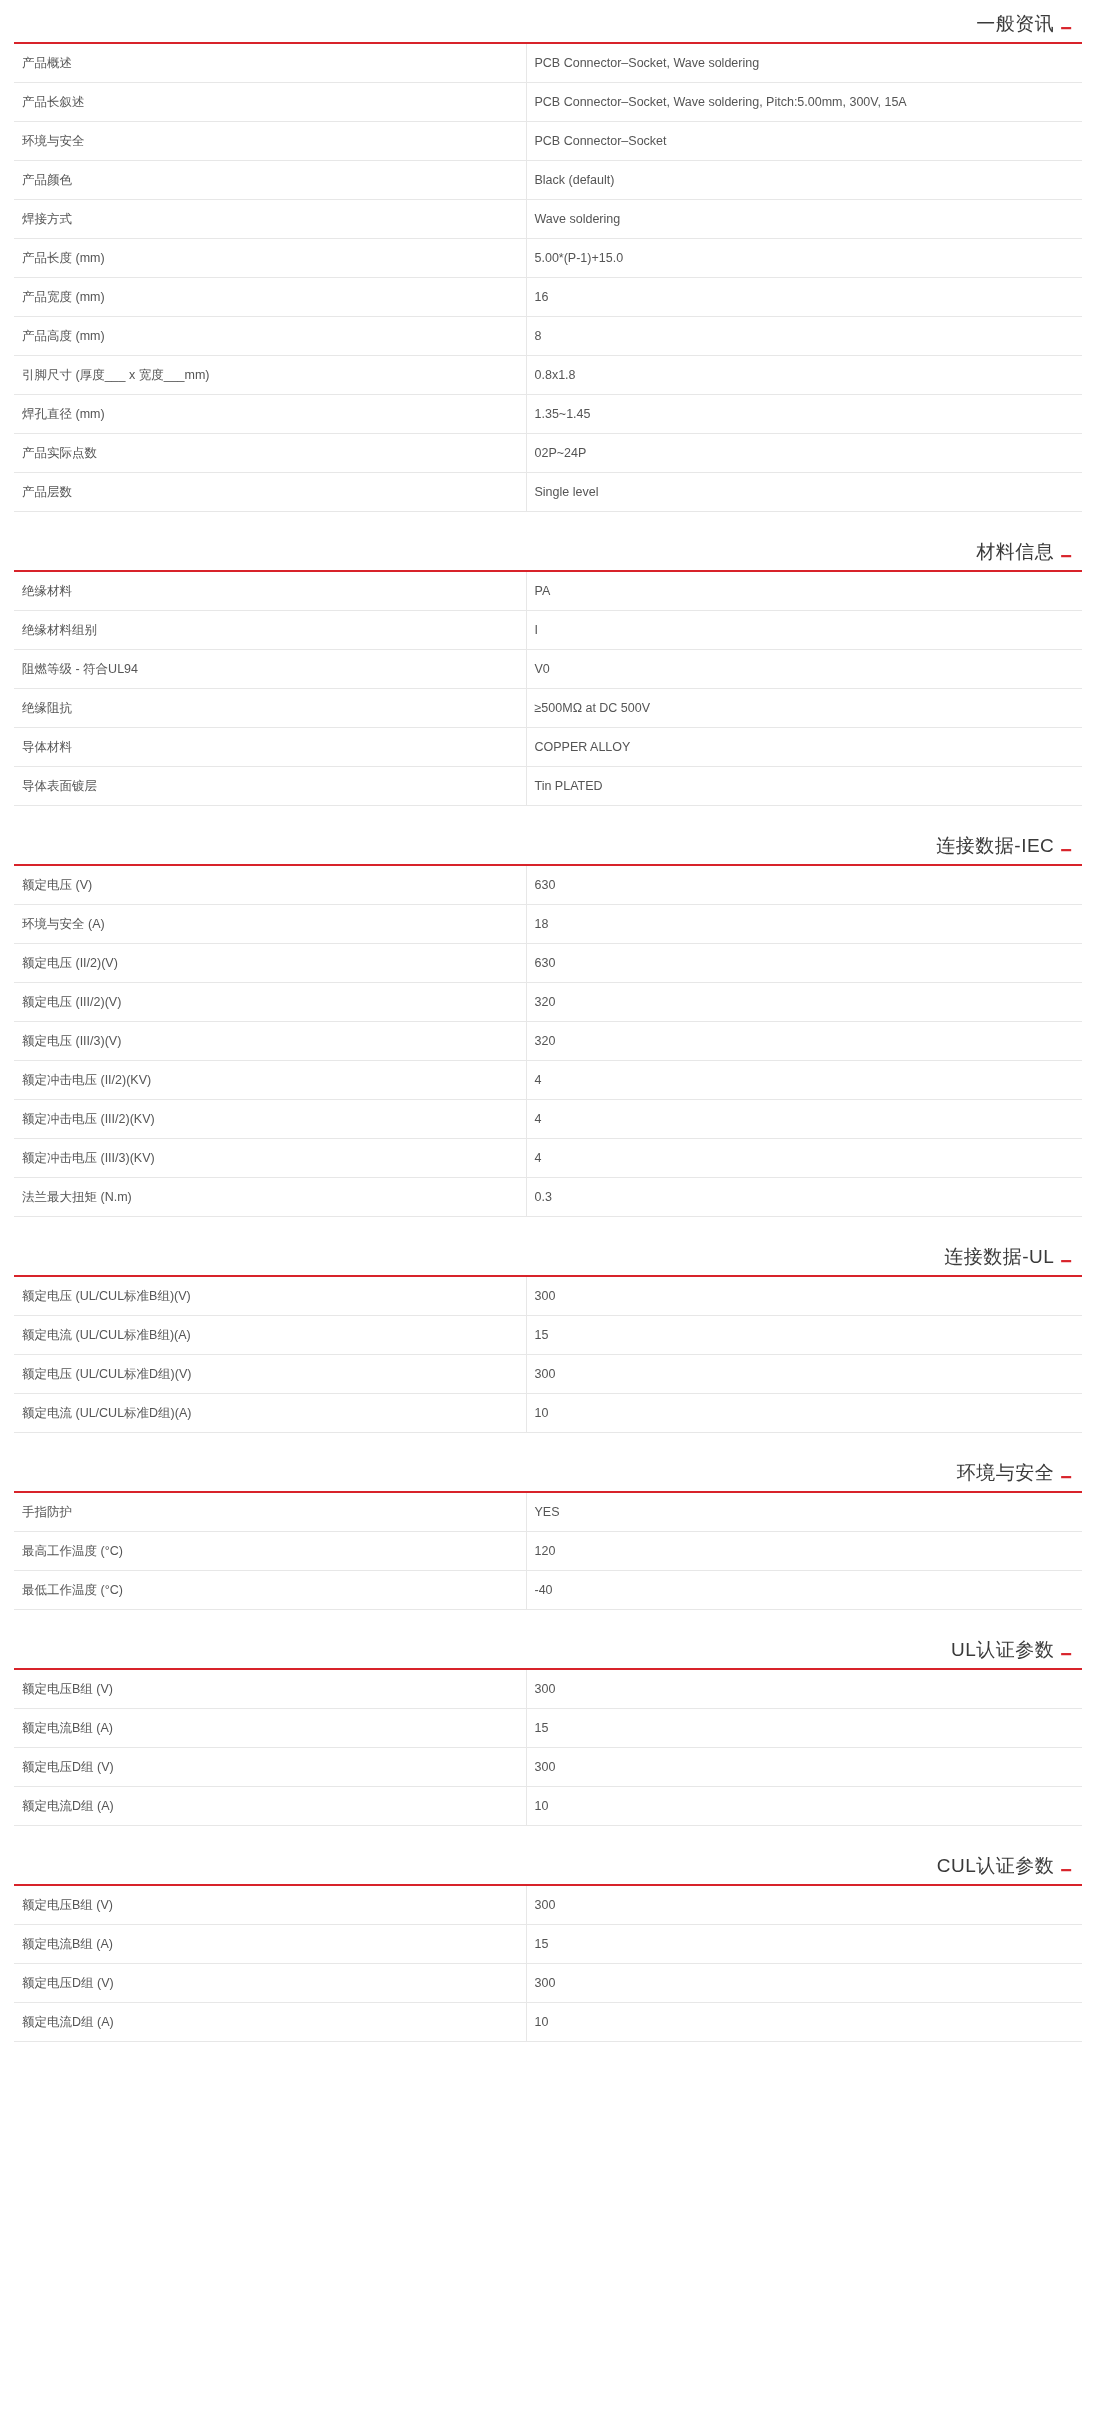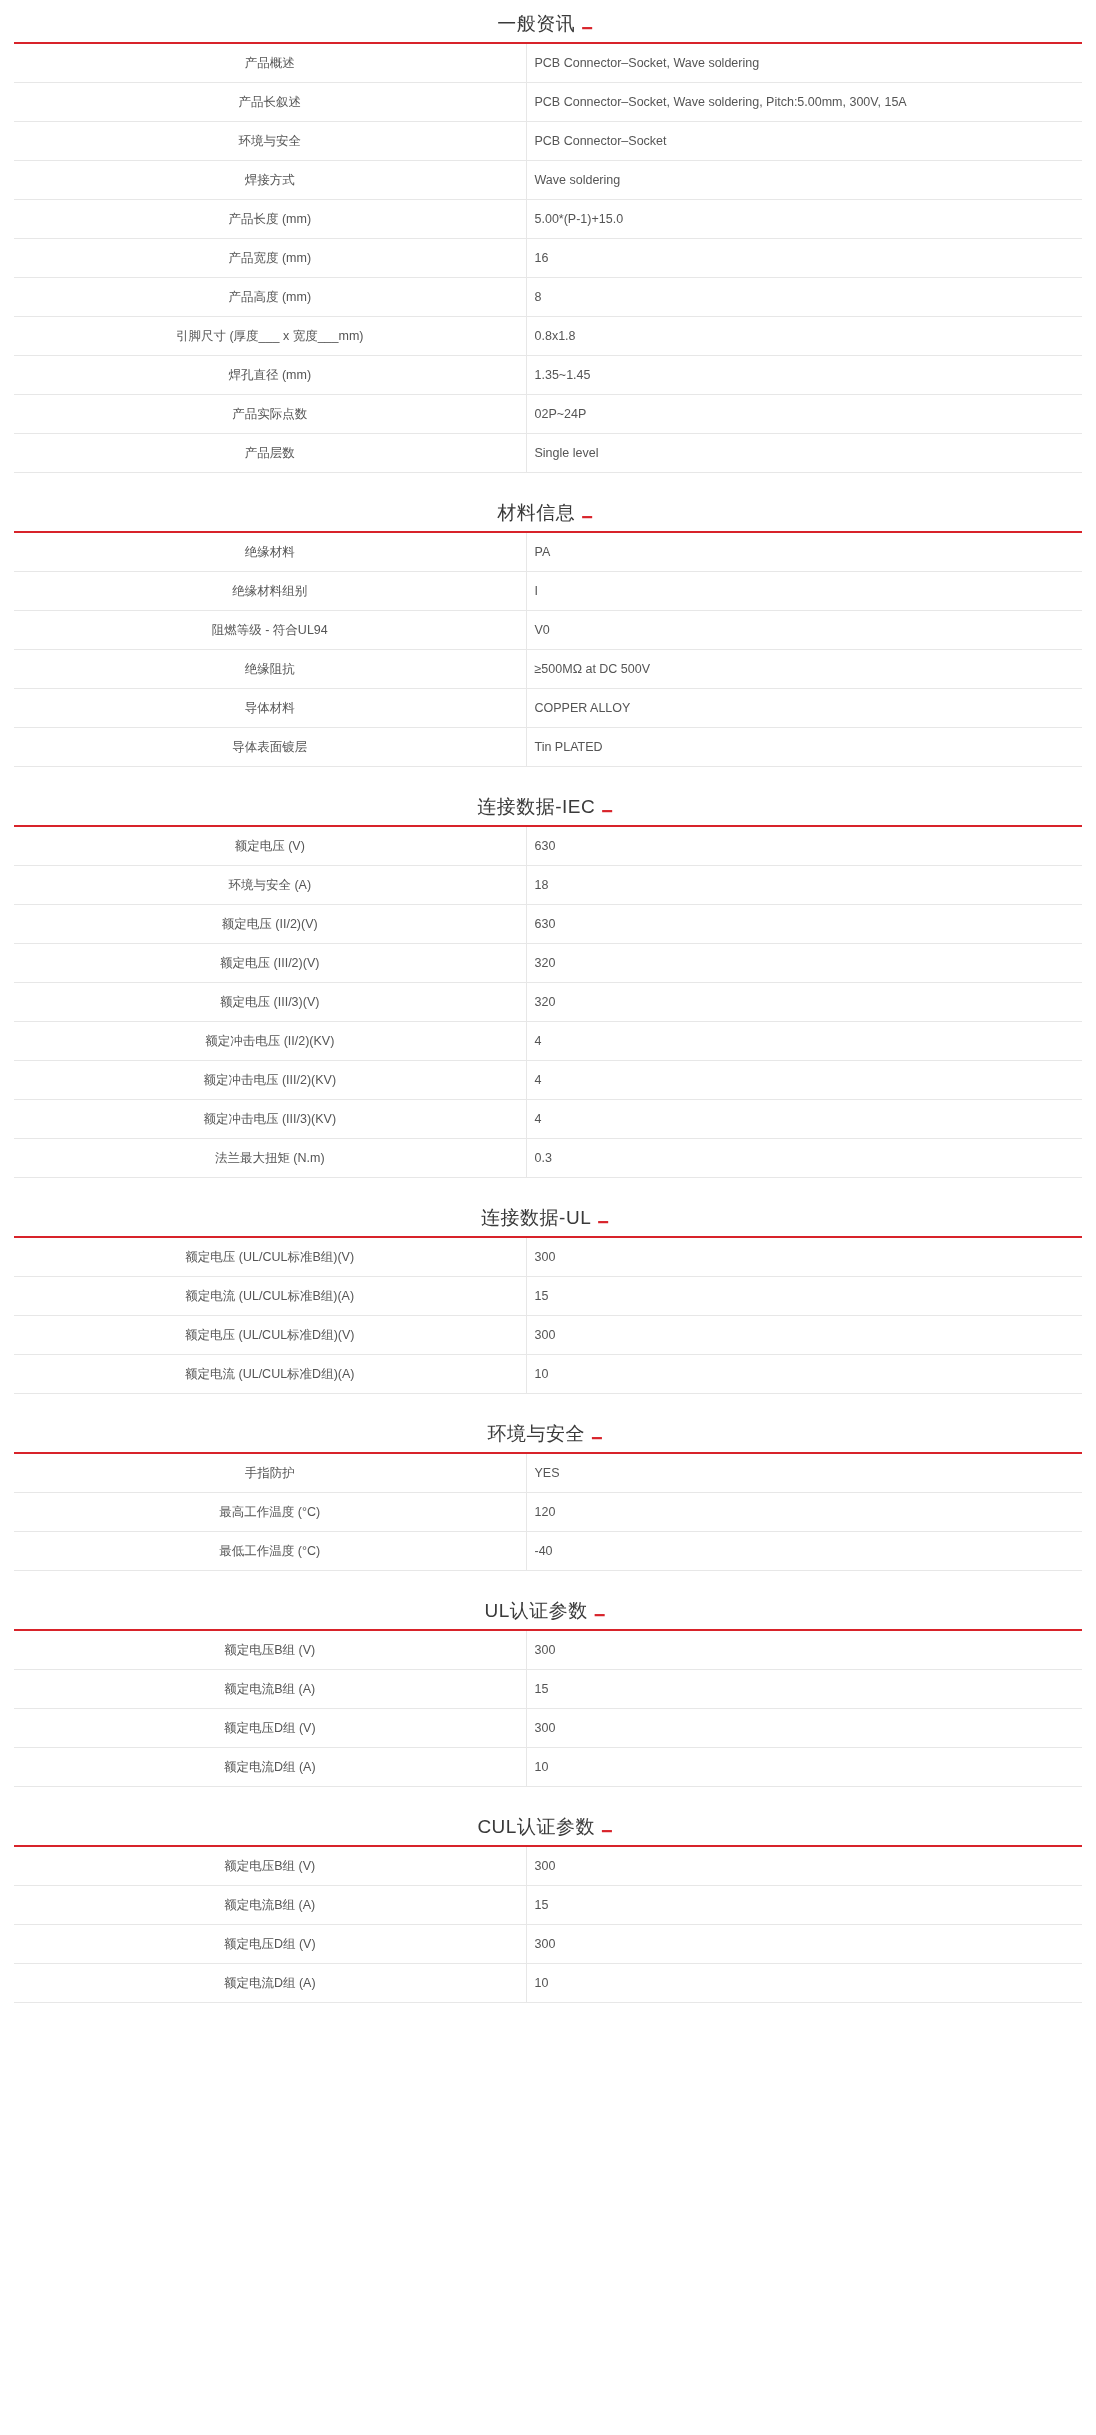--- a/index.html
+++ b/index.html
@@ -21,21 +21,21 @@
   .section {
     width: 1096px;
     padding: 0 14px;
     margin: 0 0 28px 0;
   }
   .section:first-child { margin-top: 12px; }
 
   .sec-head {
     display: flex;
     align-items: flex-end;
-    justify-content: center;
+    justify-content: flex-end;
     border-bottom: 2px solid #d8232a;
     padding: 0 4px 6px 4px;
     margin: 0 0 0 0;
   }
   .sec-title {
     font-size: 19px;
     color: #3a3a3a;
     font-weight: normal;
     letter-spacing: 0.5px;
     line-height: 24px;
@@ -64,21 +64,20 @@
     padding: 10px 8px;
     color: #555;
     vertical-align: middle;
     line-height: 18px;
   }
   td.k {
     width: 512px;
     padding-left: 14px;
     border-right: 1px solid #e7e7e7;
     color: #4a4a4a;
-    text-align: center;
   }
   td.v {
     text-align: left;
     color: #4a4a4a;
   }
 </style>
 </head>
 <body>
 
 <div class="page" id="page-root">
@@ -95,20 +94,24 @@
           </tr>
           <tr>
             <td class="k">产品长叙述</td>
             <td class="v">PCB Connector–Socket, Wave soldering, Pitch:5.00mm, 300V, 15A</td>
           </tr>
           <tr>
             <td class="k">环境与安全</td>
             <td class="v">PCB Connector–Socket</td>
           </tr>
           <tr>
+            <td class="k">产品颜色</td>
+            <td class="v">Black (default)</td>
+          </tr>
+          <tr>
             <td class="k">焊接方式</td>
             <td class="v">Wave soldering</td>
           </tr>
           <tr>
             <td class="k">产品长度 (mm)</td>
             <td class="v">5.00*(P-1)+15.0</td>
           </tr>
           <tr>
             <td class="k">产品宽度 (mm)</td>
             <td class="v">16</td>

